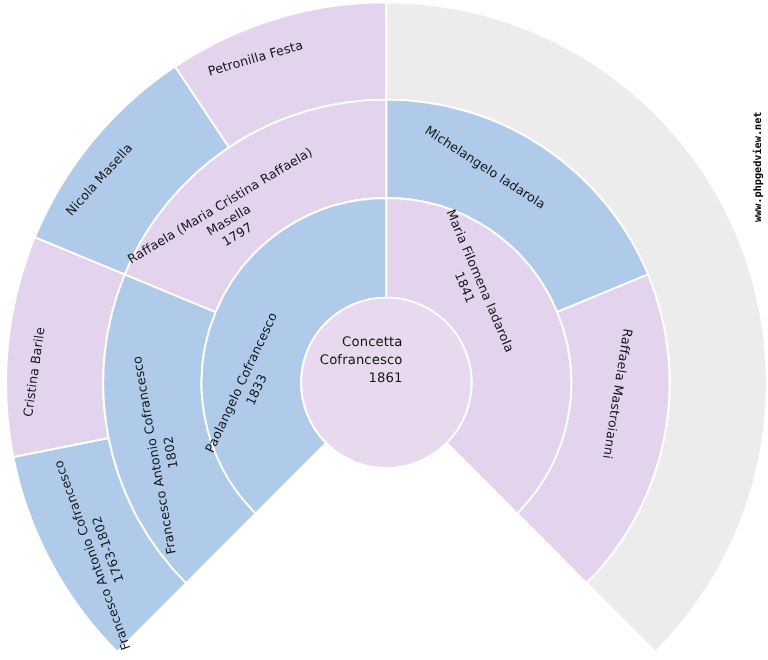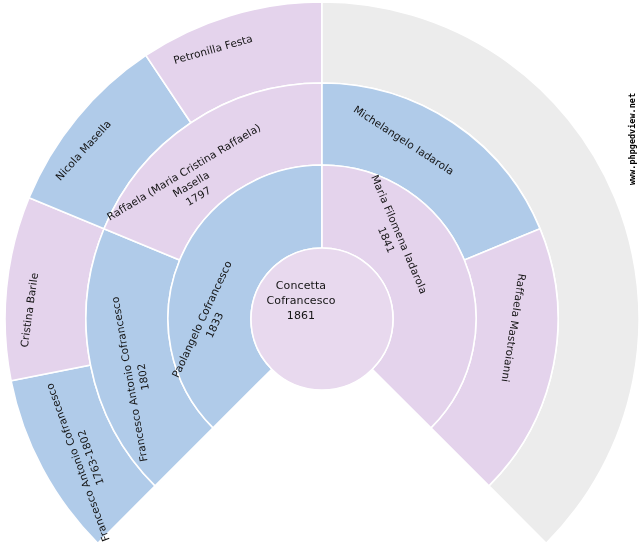--- a/index.html
+++ b/index.html
@@ -14,21 +14,21 @@
     transform:translate(-50%,-50%) rotate(var(--r,0deg));
     transform-origin:center center;
     white-space:pre-line;
     text-align:center;
     font-size:10.5px;
     line-height:1.35;
     color:#141414;
     pointer-events:auto;
     letter-spacing:0.1px;
   }
-  .lbl.center-lbl{font-size:11px;}
+  .lbl.center-lbl{font-size:11px;text-align:right;}
   #watermark{
     position:absolute;
     left:632px;top:139px;
     transform:translate(-50%,-50%) rotate(-90deg);
     font-family:"DejaVu Sans Mono", monospace;
     font-size:8.5px;
     font-weight:bold;
     color:#000000;
     white-space:nowrap;
   }

